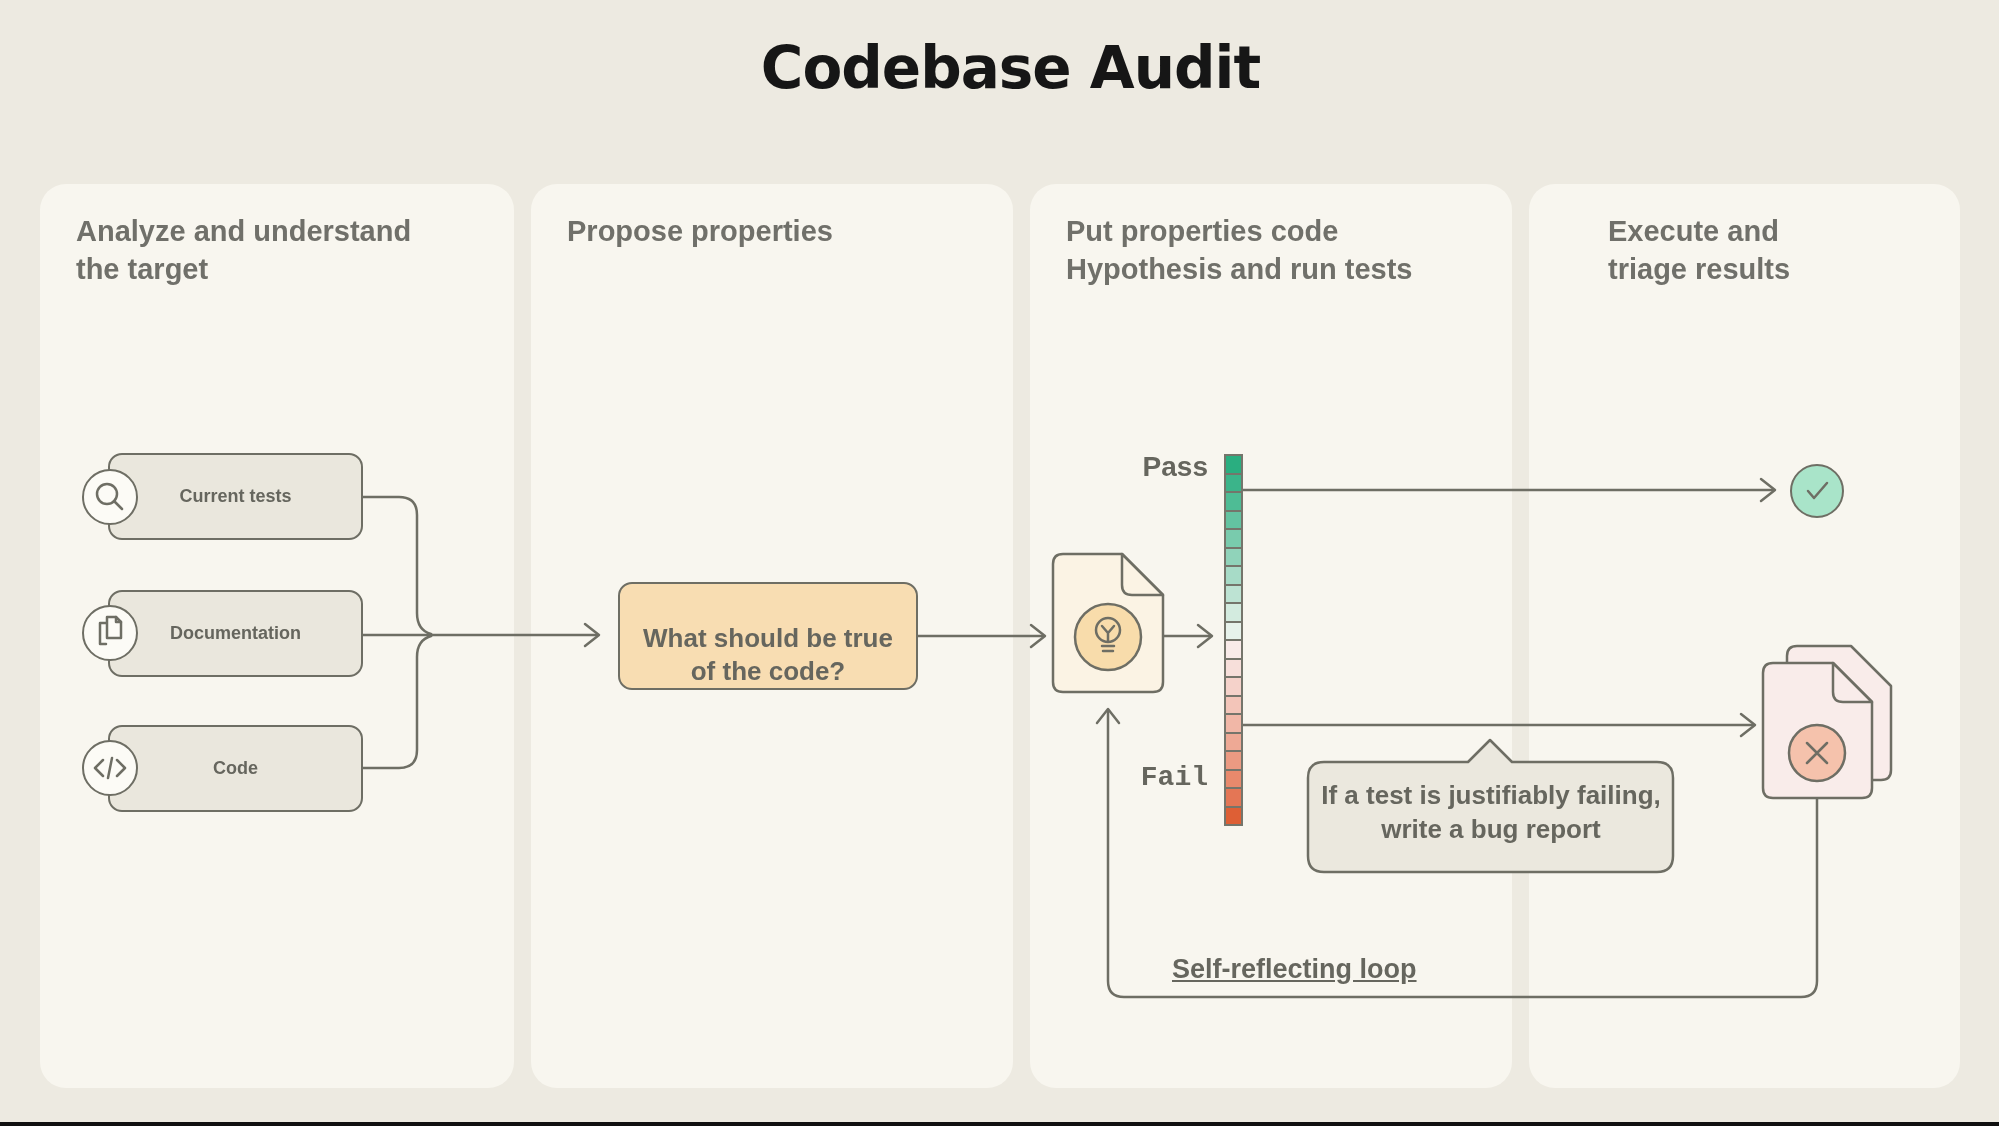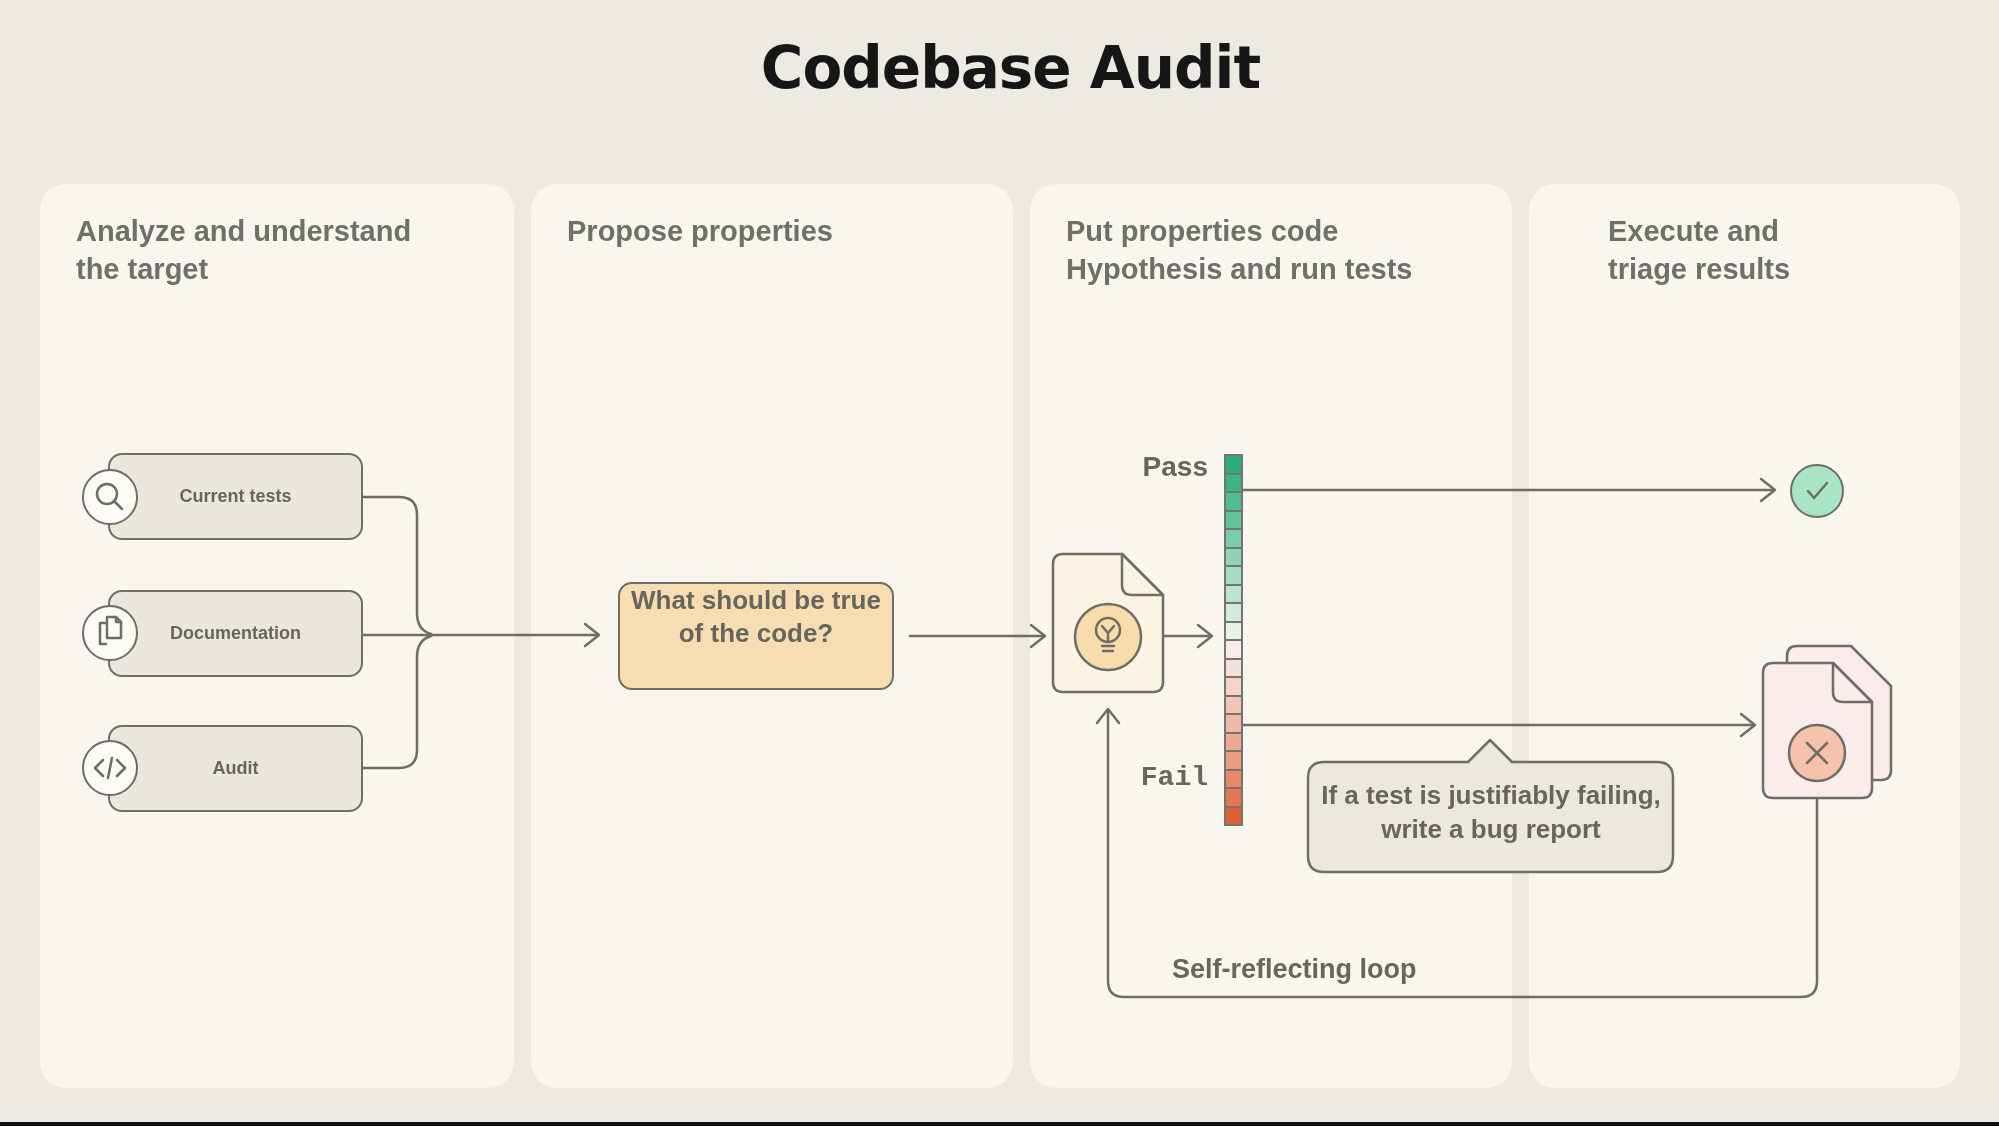--- a/index.html
+++ b/index.html
@@ -18,38 +18,38 @@
   .card{position:absolute; top:184px; height:904px; background:var(--card-bg); border-radius:26px;}
   .card-heading{position:absolute; font-size:29px; line-height:38px; font-weight:600;
                 color:var(--text-heading); white-space:pre-line;}
   .source-box{position:absolute; left:108px; width:255px; height:87px;
               background:var(--source-box-bg); border:2.5px solid var(--line); border-radius:14px;
               display:flex; align-items:center; justify-content:center;}
   .source-label{font-size:18px; font-weight:600; color:var(--text-label);}
   .icon-circle{position:absolute; left:82px; width:56px; height:56px; border-radius:50%;
                background:var(--icon-circle-bg); border:2.5px solid var(--line);
                display:flex; align-items:center; justify-content:center;}
-  .qbox{position:absolute; left:618px; top:582px; width:276px; height:108px;
+  .qbox{position:absolute; left:618px; top:582px; width:300px; height:108px;
         background:var(--question-box-bg); border:2.5px solid var(--line); border-radius:14px;
-        display:flex; align-items:flex-start; justify-content:center;}
+        display:flex; align-items:flex-end; justify-content:center;}
   .qbox-text{font-size:26px; line-height:33px; font-weight:600; color:var(--text-label);
              text-align:center; white-space:pre-line;}
   .bar{position:absolute; left:1224px; top:454px; width:19px;}
   .bar-cell{width:19px; height:20.5px; border:2px solid var(--bar-border); margin-top:-2px;}
   .bar-cell:first-child{margin-top:0;}
   .tick-label{position:absolute; left:1104px; width:104px; text-align:right;
               font-size:28px; font-weight:600; color:var(--text-label);}
   .pass-circle{position:absolute; left:1790px; top:464px; width:54px; height:54px; border-radius:50%;
                background:var(--pass-circle-bg); border:2.5px solid var(--line);
                display:flex; align-items:center; justify-content:center;}
   .callout-text{position:absolute; left:1308px; top:778px; width:366px; text-align:center;
                 font-size:26px; line-height:34px; font-weight:600; color:var(--text-label);
                 white-space:pre-line;}
   .loop-label{position:absolute; left:1172px; top:954px; font-size:27px; font-weight:600;
-              color:var(--text-label);}
+              color:var(--text-label);text-decoration:underline;}
   .overlay{position:absolute; left:0; top:0; pointer-events:none;}
   .ln{stroke:var(--line); stroke-width:2.5; fill:none; stroke-linecap:round; stroke-linejoin:round;}
   .bottom-edge{position:absolute; left:0; right:0; bottom:0; height:4px; background:#101010;}
 </style>
 </head>
 <body>
 
 <div id="stage">
 
   <div class="title">Codebase Audit</div>
@@ -125,21 +125,21 @@
     </g>
   </svg>
 
   <div class="source-box" style="top:453px;">
     <span class="source-label">Current tests</span>
   </div>
   <div class="source-box" style="top:590px;">
     <span class="source-label">Documentation</span>
   </div>
   <div class="source-box" style="top:725px;">
-    <span class="source-label">Audit</span>
+    <span class="source-label">Code</span>
   </div>
 
   <div class="icon-circle" style="top:469px;">
     <svg width="50" height="50" viewBox="0 0 50 50">
       <circle class="ln" cx="22" cy="22" r="10"></circle>
       <path class="ln" d="M 29 29 L 37 37"></path>
     </svg>
   </div>
   <div class="icon-circle" style="top:605px;">
     <svg width="50" height="50" viewBox="0 0 50 50">

